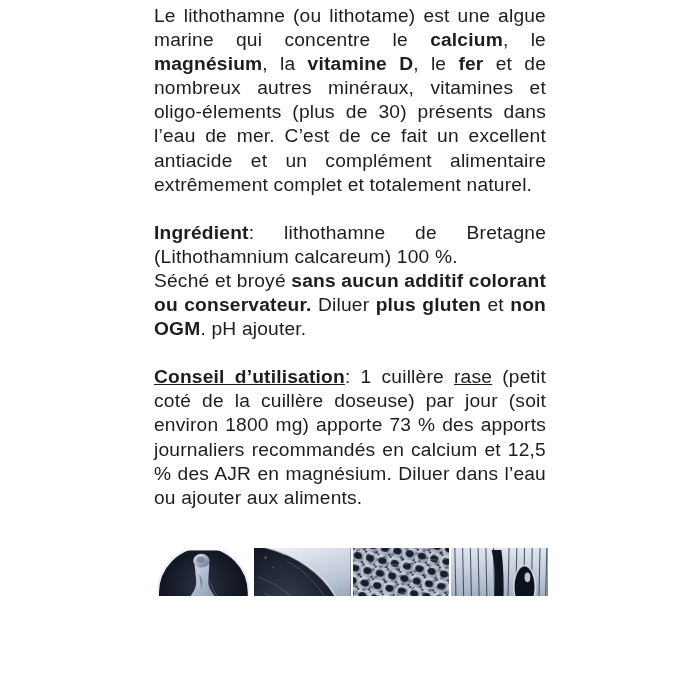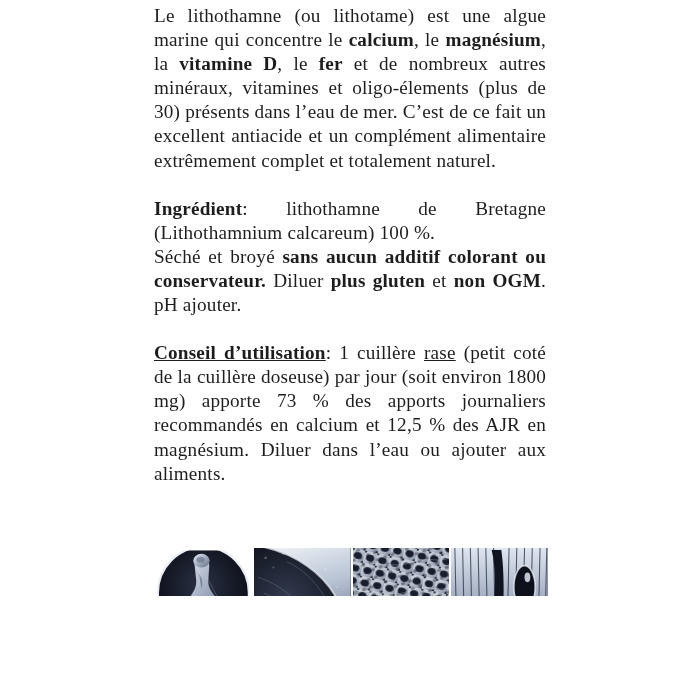--- a/index.html
+++ b/index.html
@@ -5,21 +5,21 @@
   html, body {
     margin: 0;
     padding: 0;
     background: #ffffff;
   }
   #page {
     position: relative;
     width: 700px;
     height: 596px;
     background: #ffffff;
-    font-family: Liberation Serif, serif;
+    font-family: Liberation Sans, sans-serif;
     color: #1a1a1a;
     overflow: hidden;
   }
   .text-col {
     position: absolute;
     left: 154px;
     top: 4px;
     width: 392px;
   }
   p.para {

